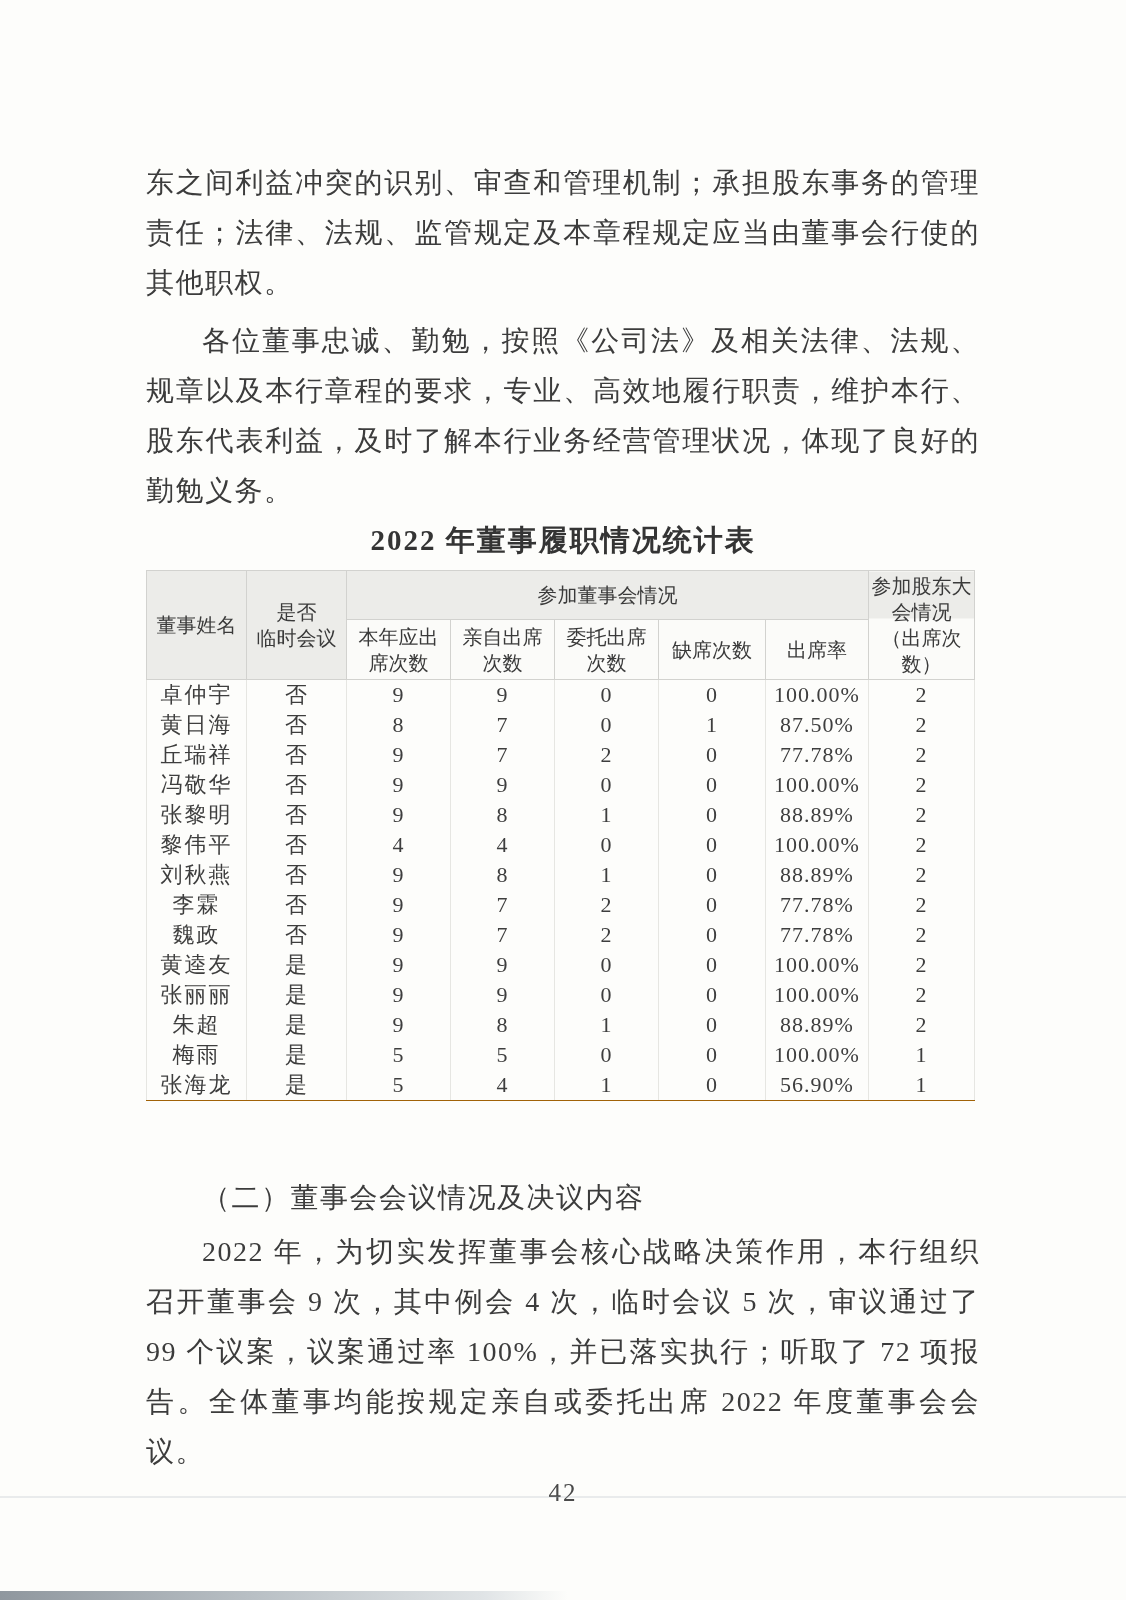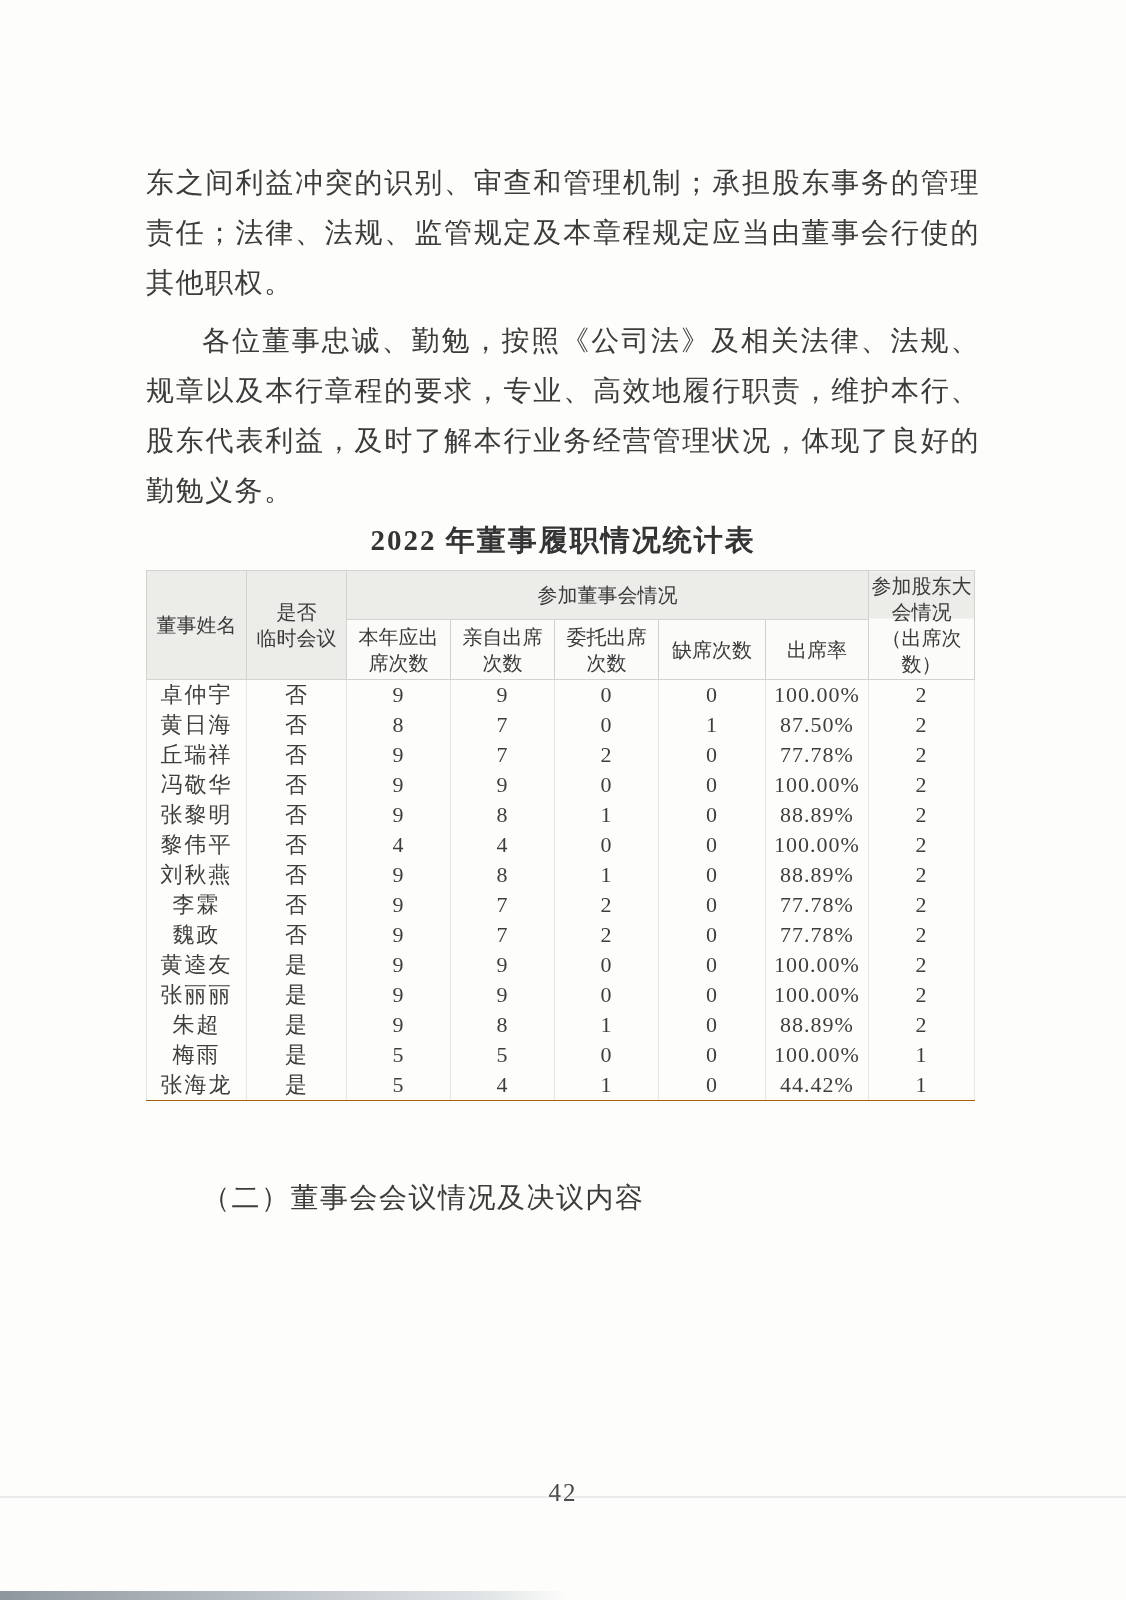--- a/index.html
+++ b/index.html
@@ -291,25 +291,26 @@
             <td>100.00%</td>
             <td>1</td>
           </tr>
         <tr>
             <td class="name">张海龙</td>
             <td>是</td>
             <td>5</td>
             <td>4</td>
             <td>1</td>
             <td>0</td>
-            <td>44.42%</td>
+            <td>56.90%</td>
             <td>1</td>
           </tr>
       </tbody>
     </table>
 
     <p class="body-text indent section-heading">（二）董事会会议情况及决议内容</p>
+    <p class="body-text indent p3">2022 年，为切实发挥董事会核心战略决策作用，本行组织召开董事会 9 次，其中例会 4 次，临时会议 5 次，审议通过了 99 个议案，议案通过率 100%，并已落实执行；听取了 72 项报告。全体董事均能按规定亲自或委托出席 2022 年度董事会会议。</p>
   </div>
 
   <div class="page-number">42</div>
   <div class="scan-edge-line"></div>
   <div class="scan-strip"></div>
 </div>
 
 </body></html>

